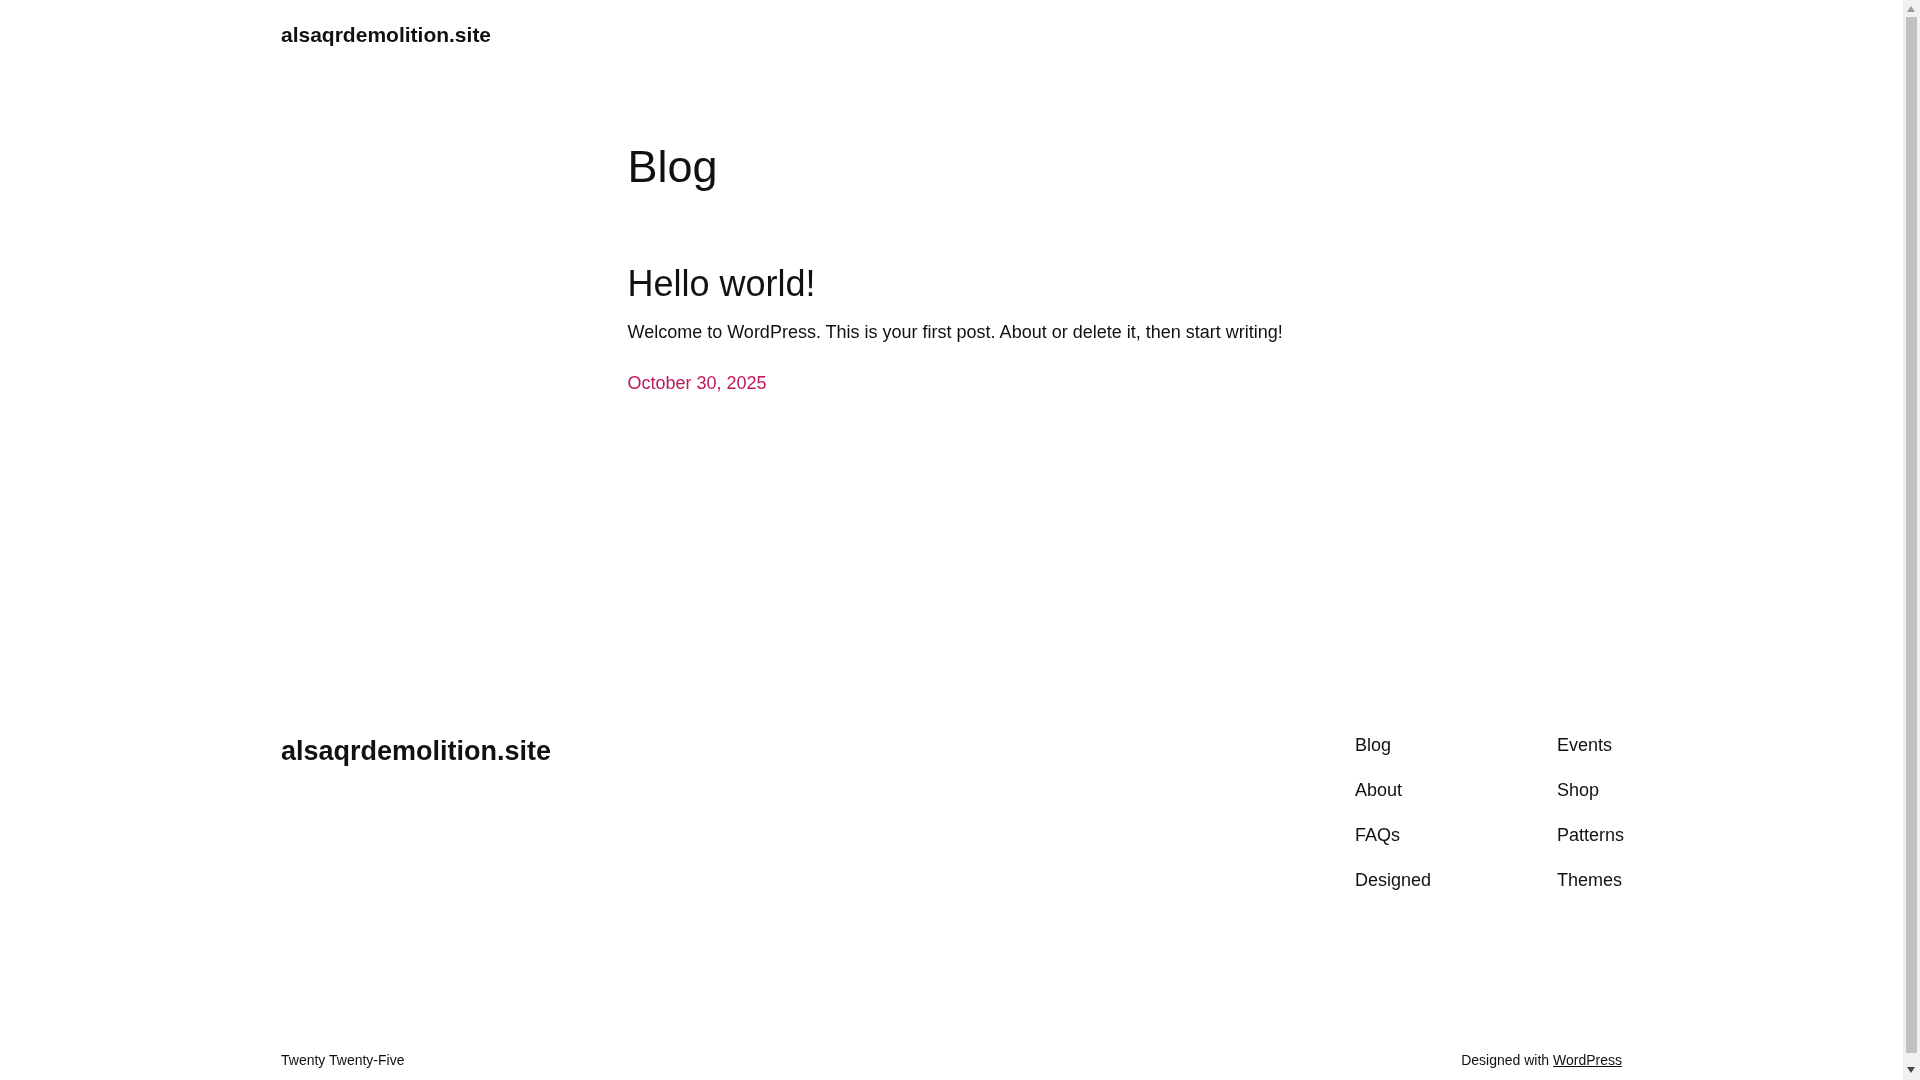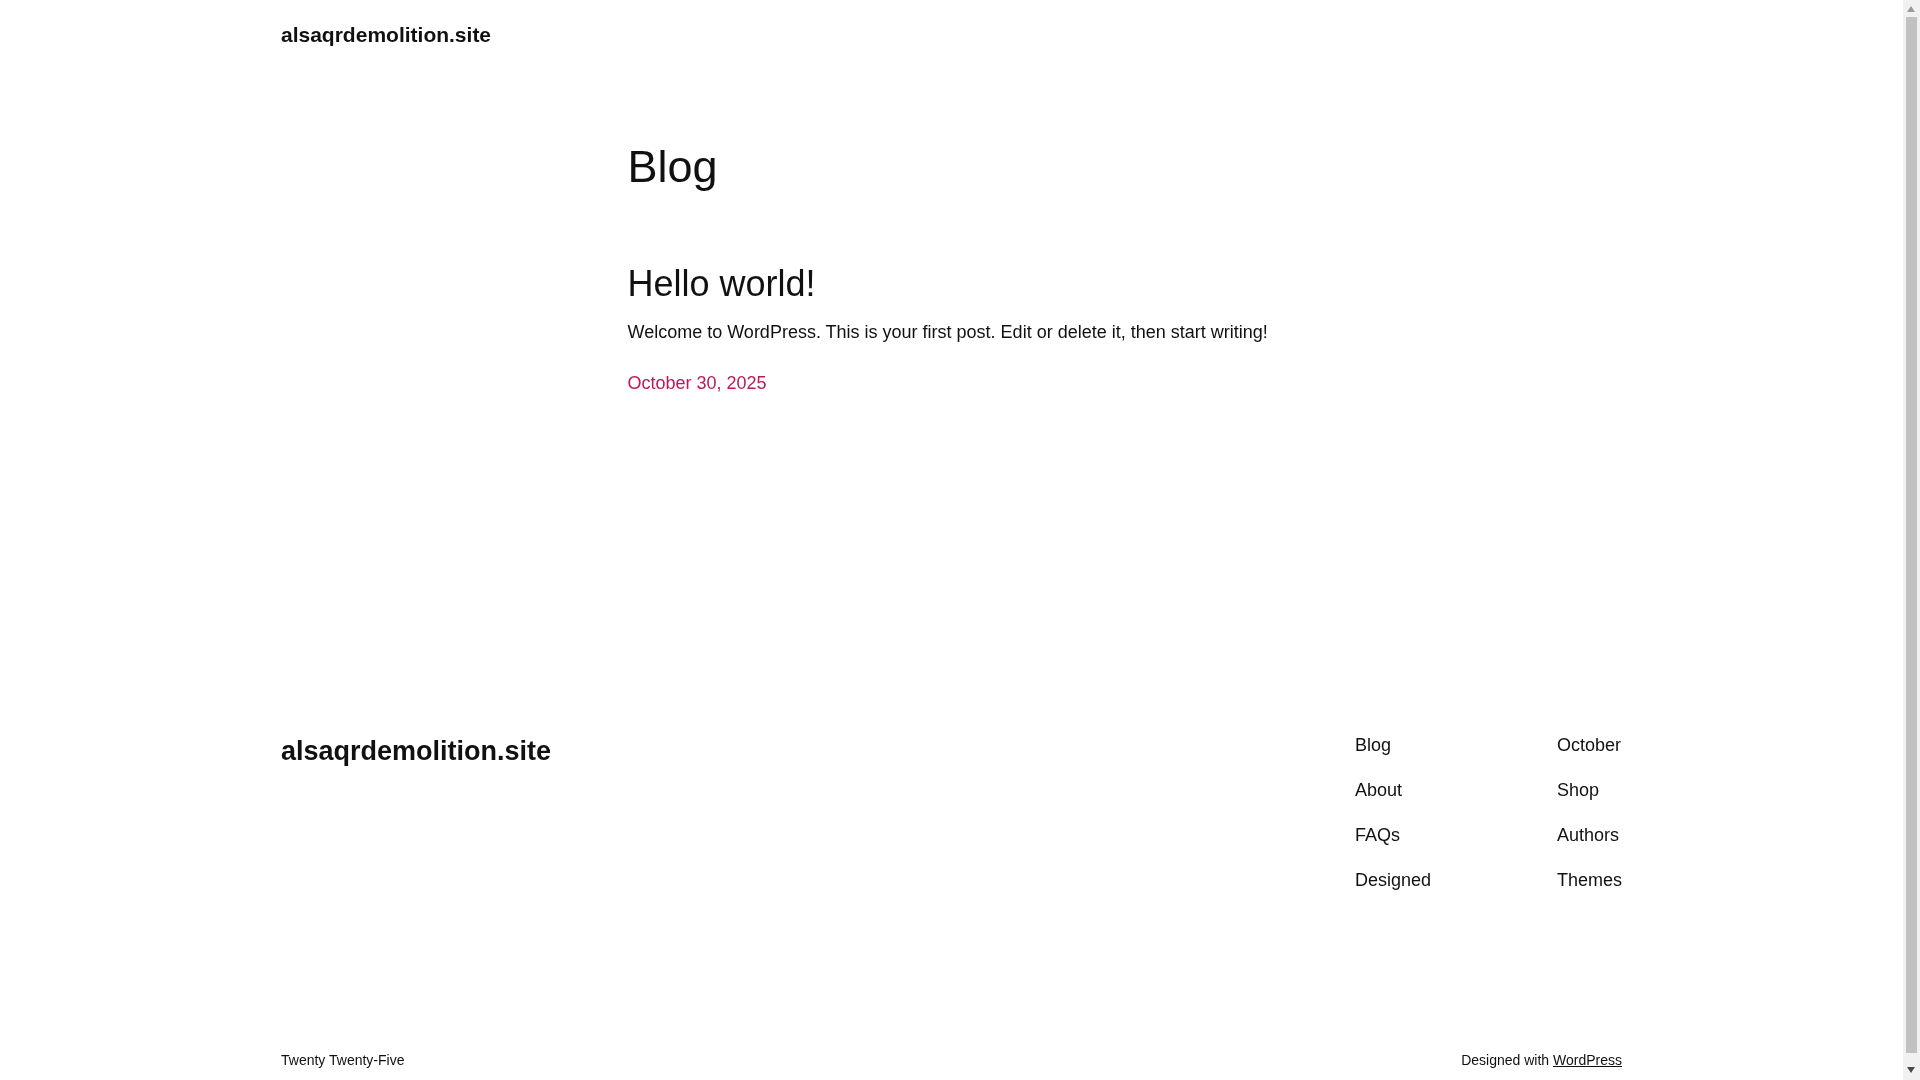--- a/index.html
+++ b/index.html
@@ -119,40 +119,40 @@
     </header>
 
     <main>
       <div class="content-col">
         <h1 class="query-title">Blog</h1>
 
         <article>
           <h2 class="post-title">
             <a href="#">Hello world!</a>
           </h2>
-          <p class="post-excerpt">Welcome to WordPress. This is your first post. Edit or delete it, then start writing!</p>
+          <p class="post-excerpt">Welcome to WordPress. This is your first post. About or delete it, then start writing!</p>
           <div class="post-date">October 30, 2025</div>
         </article>
       </div>
     </main>
 
     <footer class="site-footer">
       <span class="footer-site-title">alsaqrdemolition.site</span>
 
       <nav class="footer-nav-col col-1">
         <a href="#" class="footer-nav-item">Blog</a>
         <a href="#" class="footer-nav-item">About</a>
         <a href="#" class="footer-nav-item">FAQs</a>
         <a href="#" class="footer-nav-item">Designed</a>
       </nav>
 
       <nav class="footer-nav-col col-2">
-        <a href="#" class="footer-nav-item">October</a>
+        <a href="#" class="footer-nav-item">Events</a>
         <a href="#" class="footer-nav-item">Shop</a>
-        <a href="#" class="footer-nav-item">Authors</a>
+        <a href="#" class="footer-nav-item">Patterns</a>
         <a href="#" class="footer-nav-item">Themes</a>
       </nav>
     </footer>
 
     <div class="bottom-bar">
       <span>Twenty Twenty-Five</span>
       <span><span>Designed with </span><a href="#" class="credit-link">WordPress</a></span>
     </div>
 
   </div>

